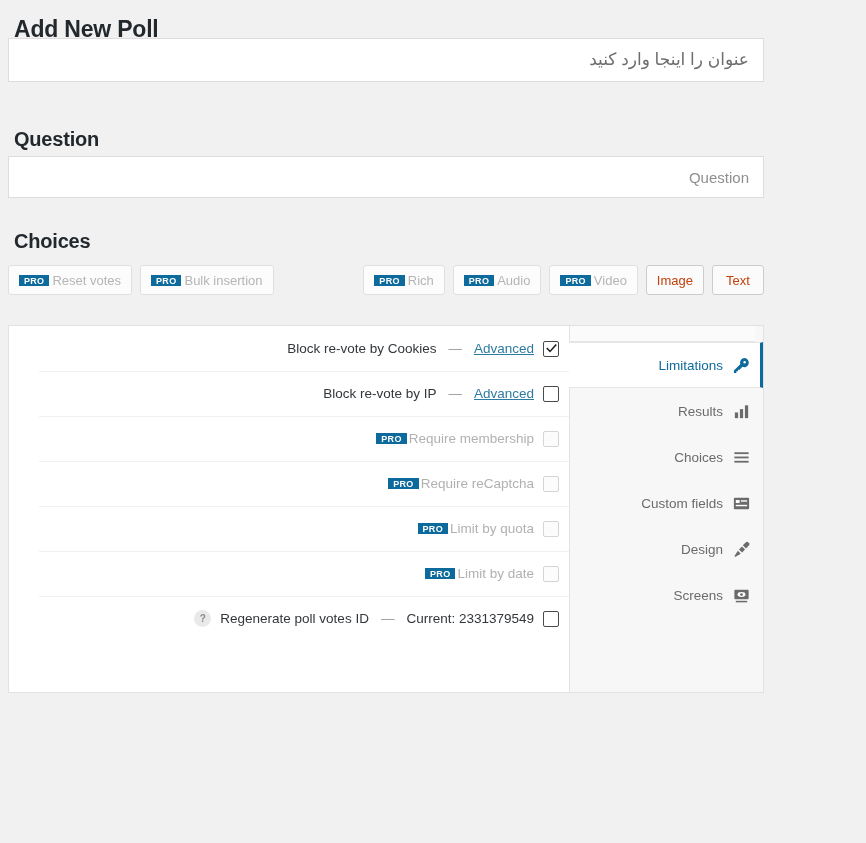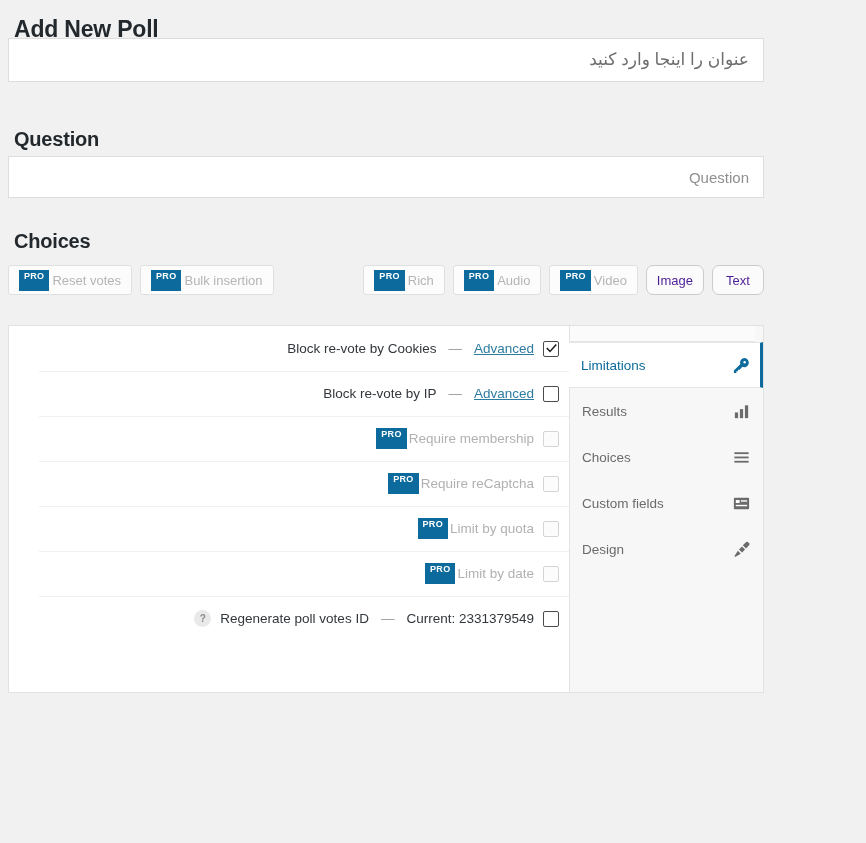--- a/index.html
+++ b/index.html
@@ -66,30 +66,30 @@
     display: inline-flex;
     align-items: center;
     justify-content: center;
     gap: 3px;
     font-size: 13px;
     color: #555d66;
     line-height: 1;
     white-space: nowrap;
     cursor: pointer;
   }
-  .btn.active { background: #fbfbfb; color: #4c1d95; border-color: #cccccc; border-radius: 7px; }
+  .btn.active { background: #fbfbfb; color: #c2410c; border-color: #cccccc; }
   .btn.pro { color: #b5b5b5; background: #fcfcfc; border-color: #e0e0e0; cursor: default; }
   .pro-badge {
     background: #0d6a9c;
     color: #ffffff;
     font-size: 9px;
     font-weight: bold;
     letter-spacing: 0.3px;
     border-radius: 0;
-    padding: 2px 5px 10px 5px;
+    padding: 2px 5px 0 5px;
     line-height: 1;
     display: inline-block;
   }
 
   
   .settings-panel {
     margin: 9px 8px;
     height: 368px;
     background: #ffffff;
     border: 1px solid #e2e2e2;
@@ -113,21 +113,21 @@
   .side-top-strip {
     height: 16px;
     background: #fbfbfb;
     border-bottom: 1px solid #e6e6e6;
     margin: 0 8px 0 0;
   }
   .side-item {
     height: 46px;
     display: flex;
     align-items: center;
-    justify-content: space-between;
+    justify-content: flex-end;
     gap: 9px;
     padding: 0 12px 0 12px;
     font-size: 13.5px;
     color: #6b6b6b;
     cursor: pointer;
     position: relative;
     background: transparent;
   }
   .side-item.active {
     background: #ffffff;
@@ -359,17 +359,28 @@
             </span>
           </div>
           <div class="side-item">
             <span>Design</span>
             <span class="ico">
               <svg viewBox="0 0 20 20" width="19" height="19">
                 <path fill="#6b6b6b" d="M17.1 2.6a1.9 1.9 0 0 0-2.7 0l-3 3 3.3 3.3 3-3a1.9 1.9 0 0 0-.6-3.3zM10.6 6.8 7.3 9.9l3.3 3.3 3.1-3.3zM6.2 11.2l-3.4 5.4a.8.8 0 0 0 1 1.1l5.4-3.3z"></path>
               </svg>
             </span>
           </div>
+          <div class="side-item">
+            <span>Screens</span>
+            <span class="ico">
+              <svg viewBox="0 0 20 20" width="19" height="19">
+                <rect x="2.5" y="4" width="15" height="10" rx="1" fill="#6b6b6b"></rect>
+                <ellipse cx="10" cy="9" rx="4.2" ry="2.6" fill="#fff"></ellipse>
+                <circle cx="10" cy="9" r="1.4" fill="#6b6b6b"></circle>
+                <rect x="4" y="15.6" width="12" height="1.6" fill="#6b6b6b"></rect>
+              </svg>
+            </span>
+          </div>
         </div>
     </div>
   </div>
 
 </div>
 
 </body></html>

